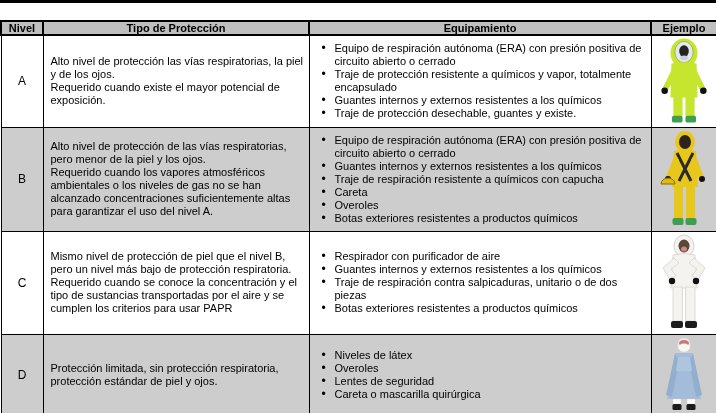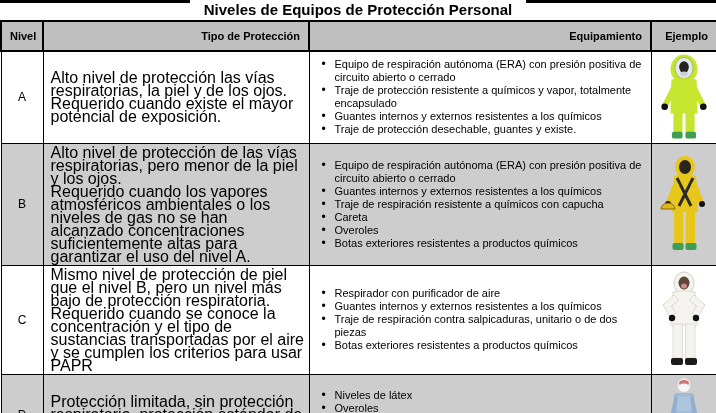--- a/index.html
+++ b/index.html
@@ -43,37 +43,37 @@
   table.ppe th, table.ppe td{
     border:1px solid var(--border);
     vertical-align:middle;
     overflow:hidden;
   }
   table.ppe th{
     border-width:2px;
     background:var(--header-bg);
     font-size:11px;
     font-weight:bold;
-    text-align:right;
+    text-align:center;
     height:13px;
     line-height:12px;
-    padding:8px;
+    padding:0;
   }
   col.c-nivel{width:42px;}
   col.c-tipo{width:266px;}
   col.c-equip{width:342px;}
   col.c-ejemplo{width:66px;}
   tr.shaded td{background:var(--row-shaded-bg);}
   tr.plain td{background:var(--row-plain-bg);}
   td.nivel{
     text-align:center;
     font-size:12px;
   }
   td.tipo{
-    font-size:16px;
+    font-size:11px;
     line-height:13px;
     padding:2px 4px 2px 7px;
   }
   td.tipo p{margin:0;}
   td.equip{
     font-size:11px;
     line-height:13px;
     padding:2px 4px 2px 12px;
   }
   td.equip ul{list-style:none;}
@@ -96,23 +96,20 @@
   tr.rA{height:92px;}
   tr.rB{height:104px;}
   tr.rC{height:103px;}
   tr.rD{height:81px;}
 </style>
 </head>
 <body>
 
 <div class="page">
   <div class="top-rule"></div>
-  <div class="title-wrap">
-    <span class="title">Niveles de Equipos de Protección Personal</span>
-  </div>
 
   <table class="ppe">
     <colgroup>
       <col class="c-nivel">
         <col class="c-tipo">
         <col class="c-equip">
         <col class="c-ejemplo">
     </colgroup>
     <thead>
       <tr>

